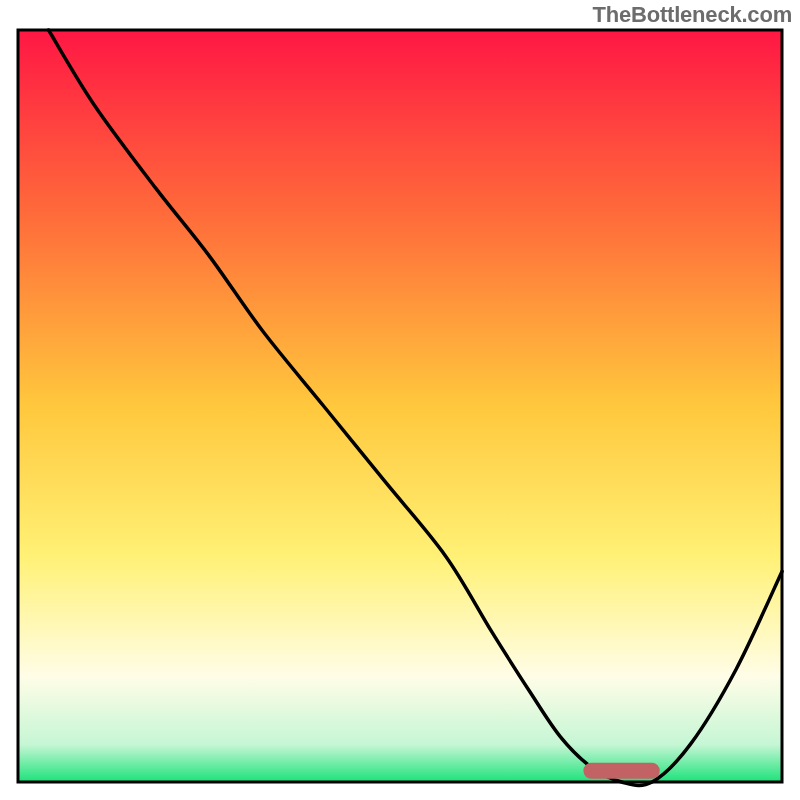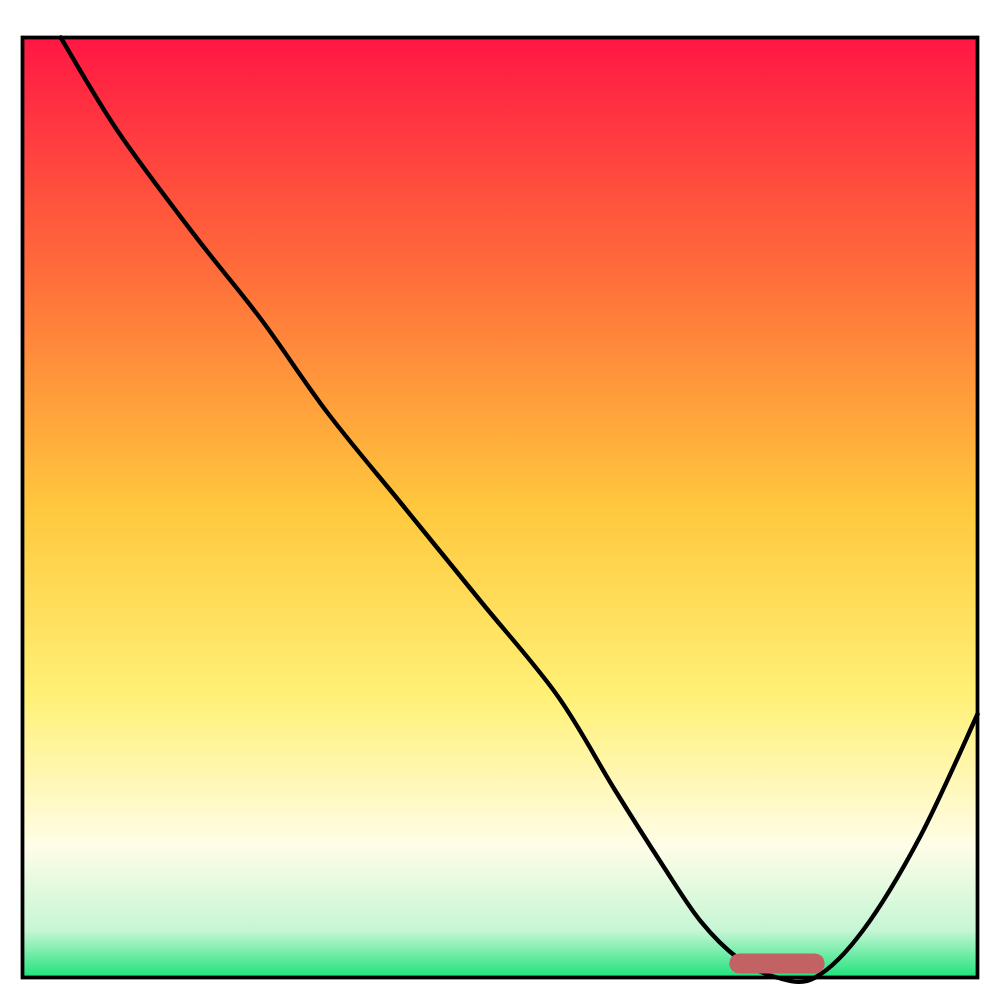--- a/index.html
+++ b/index.html
@@ -31,20 +31,21 @@
     left: 0;
     top: 0;
     width: 800px;
     height: 800px;
   }
 </style>
 </head>
 <body>
 <div class="wrap">
 
+<div class="attribution">TheBottleneck.com</div>
 
 <svg class="chart" viewBox="0 0 800 800">
   <defs>
     <linearGradient id="bg-grad" x1="0" y1="0" x2="0" y2="1">
 
     <stop offset="0%" stop-color="#ff1744"></stop>
           <stop offset="25%" stop-color="#ff6d3a"></stop>
           <stop offset="50%" stop-color="#ffc83d"></stop>
           <stop offset="70%" stop-color="#fff176"></stop>
           <stop offset="86%" stop-color="#fffde7"></stop>

